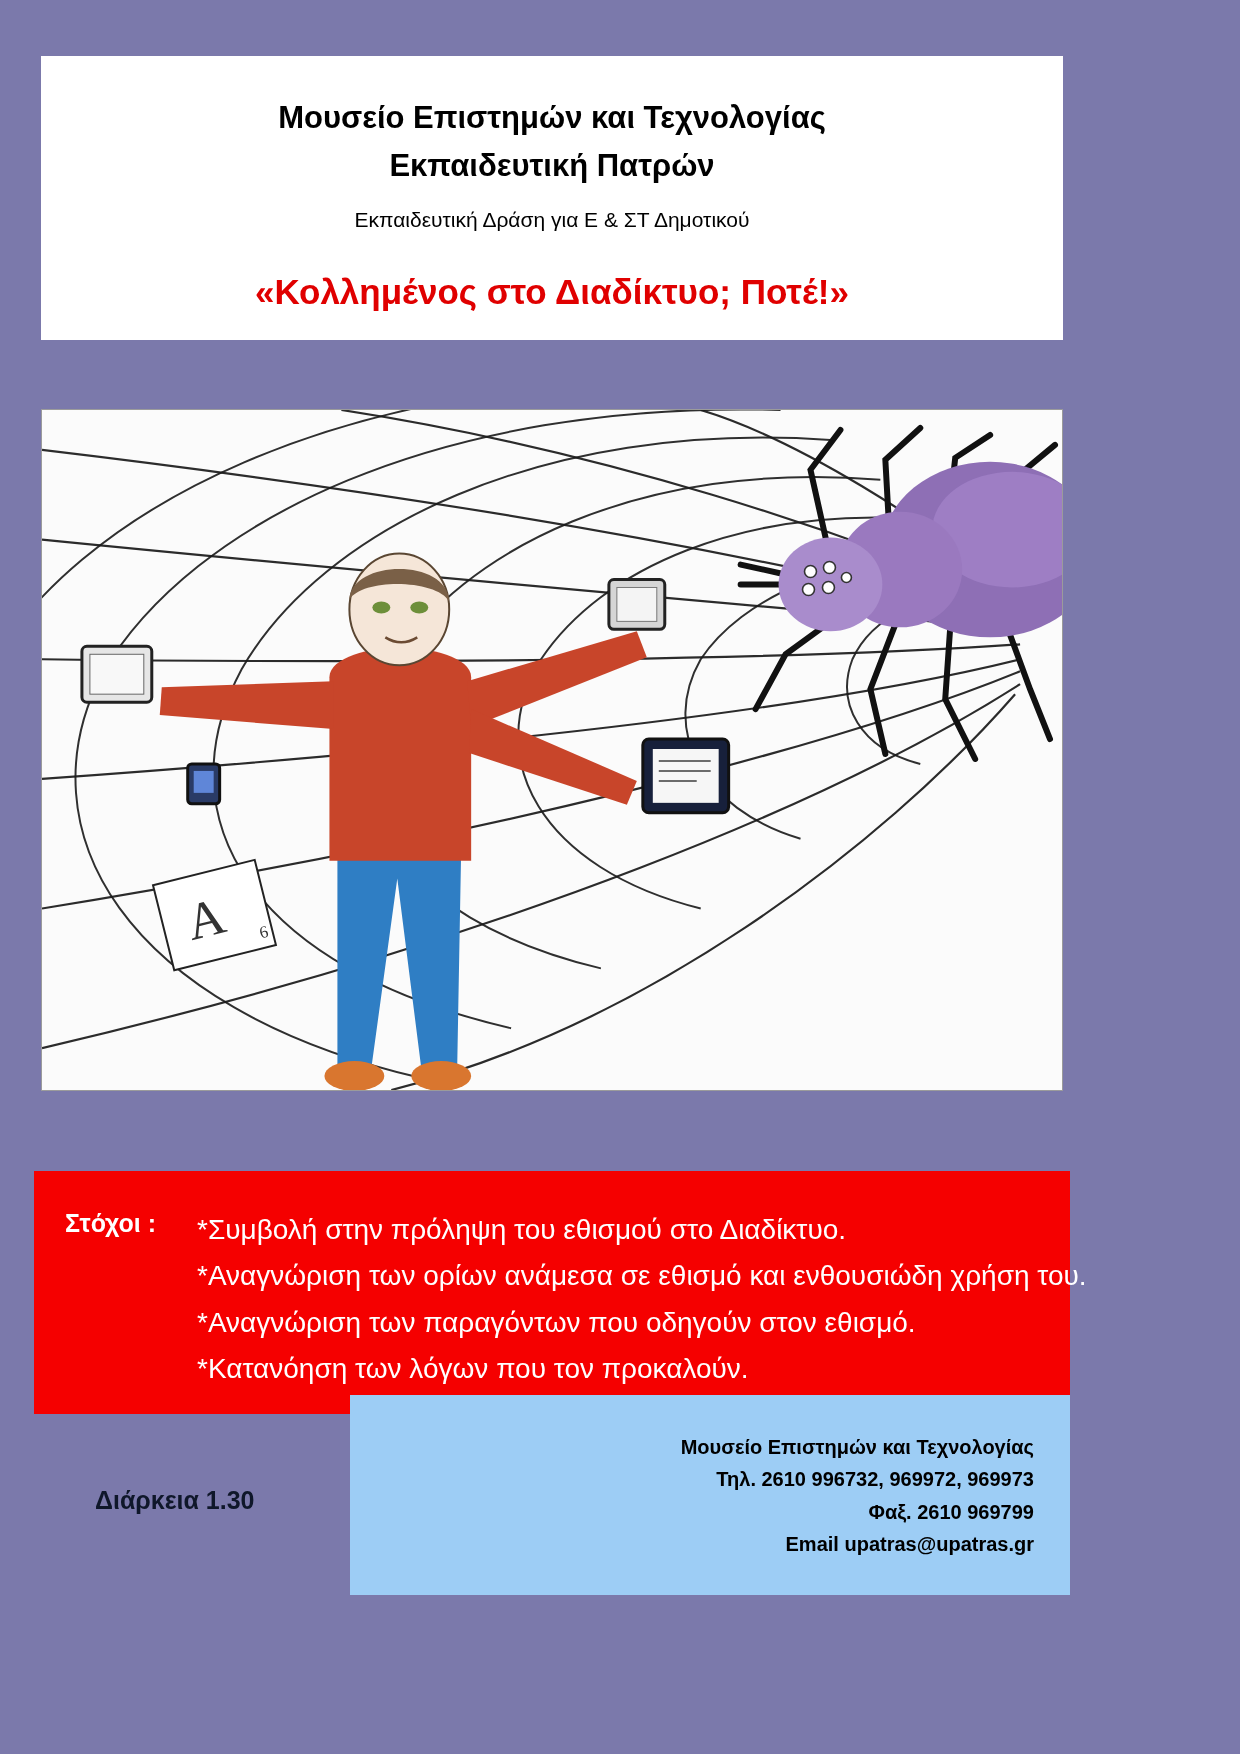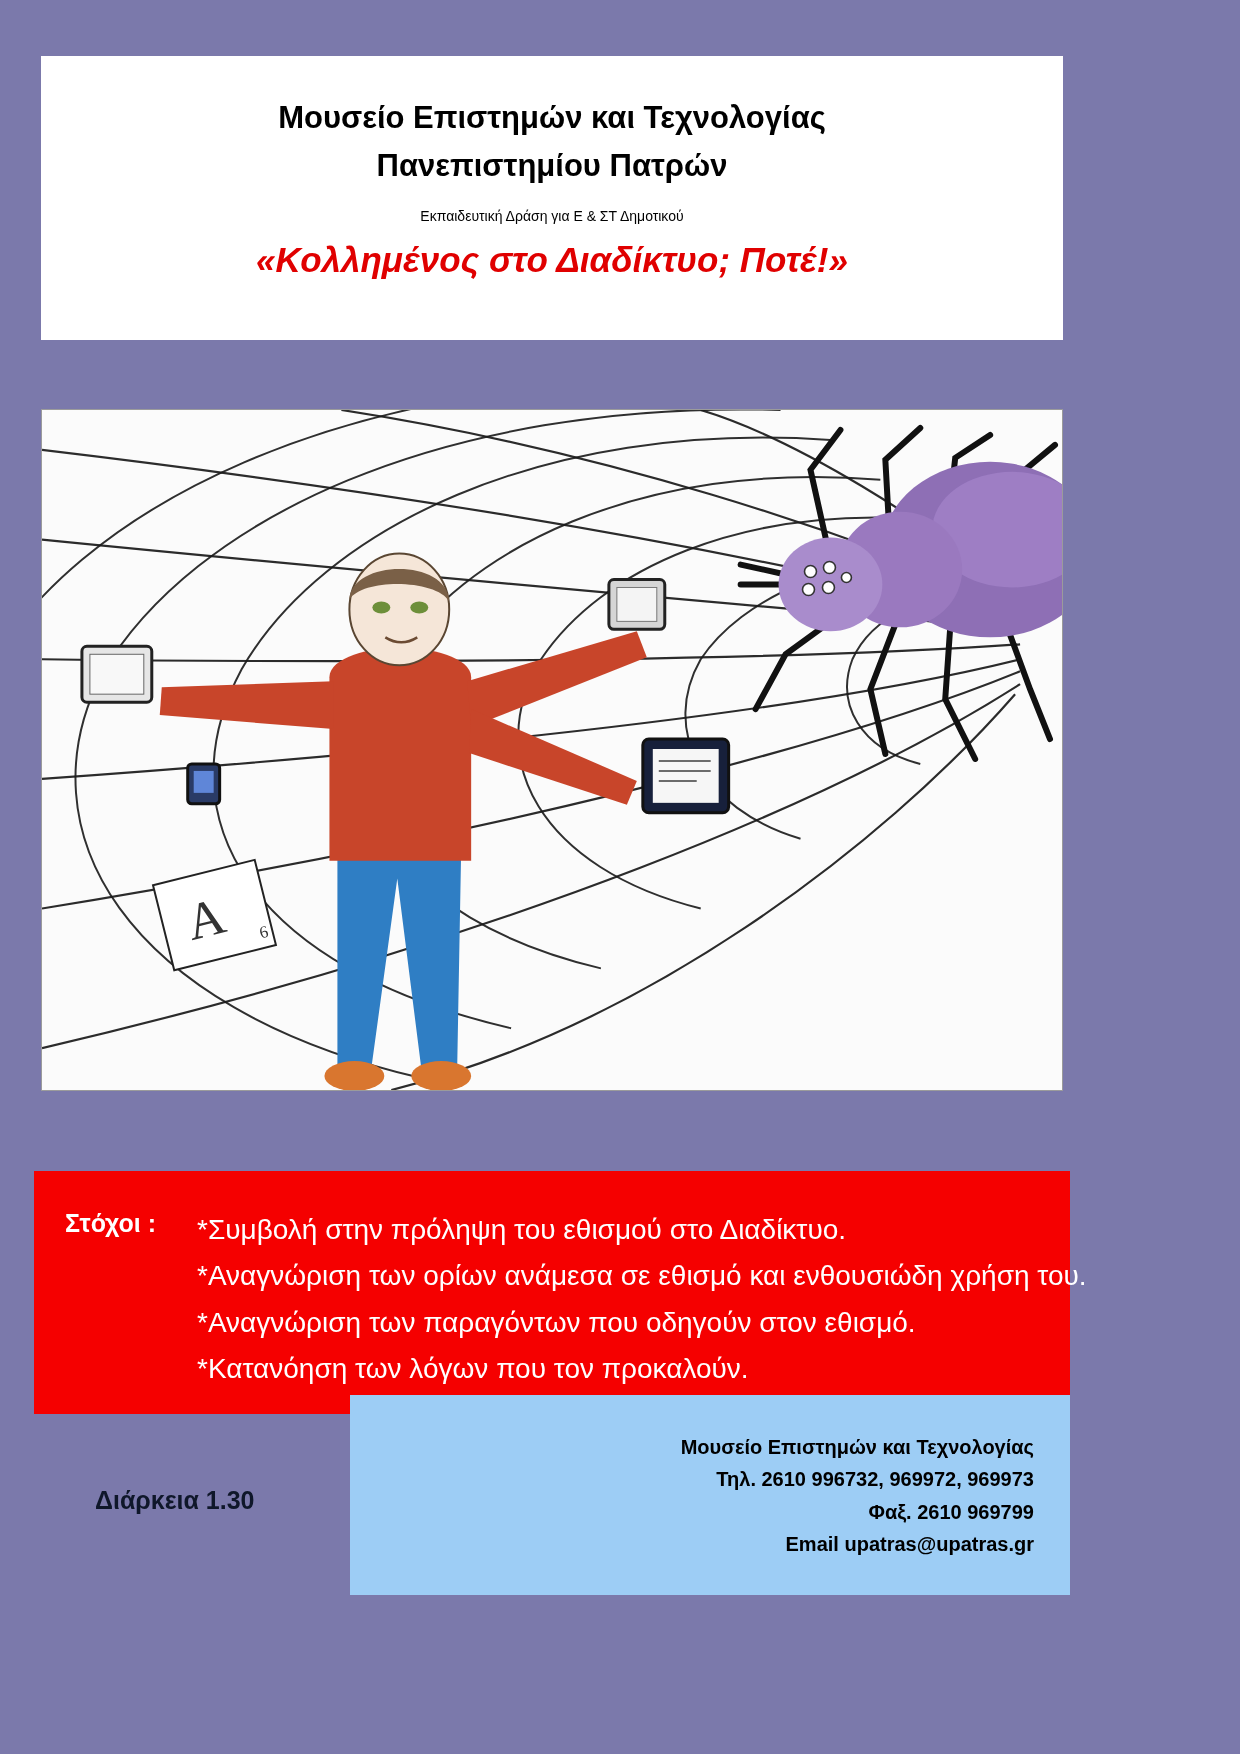--- a/index.html
+++ b/index.html
@@ -40,32 +40,31 @@
   }
   .title-line {
     font-size: 31px;
     font-weight: bold;
     color: #000000;
     letter-spacing: 0px;
     line-height: 1.55;
     text-align: center;
   }
   .subtitle-line {
-    font-size: 14px;
+    font-size: 21px;
     color: #000000;
     text-align: center;
     margin-top: 18px;
   }
   .headline {
     font-size: 35px;
     font-weight: bold;
-    font-style: italic;
     color: #e00000;
     text-align: center;
-    margin-top: 16px;
+    margin-top: 40px;
   }
 
   
   .art-frame {
     position: absolute;
     left: 41px;
     top: 409px;
     width: 1022px;
     height: 682px;
     background: #ffffff;
@@ -136,21 +135,21 @@
     color: #0f172a;
   }
 </style>
 </head>
 <body>
 
 <div class="poster">
 
   <div class="header-box">
     <div class="title-line">Μουσείο Επιστημών και Τεχνολογίας</div>
-    <div class="title-line">Πανεπιστημίου Πατρών</div>
+    <div class="title-line">Εκπαιδευτική Πατρών</div>
     <div class="subtitle-line">Εκπαιδευτική Δράση για Ε &amp; ΣΤ Δημοτικού</div>
     <div class="headline">«Κολλημένος στο Διαδίκτυο; Ποτέ!»</div>
   </div>
 
   <div class="art-frame">
     <svg class="art-svg" viewBox="0 0 1022 682" preserveAspectRatio="none">
       <rect x="0" y="0" width="1022" height="682" fill="#fbfbfb"></rect>
 
       <g stroke="#1a1a1a" stroke-width="2.2" fill="none" opacity="0.92">
         <path d="M980,210 C740,150 420,90 0,40"></path>

